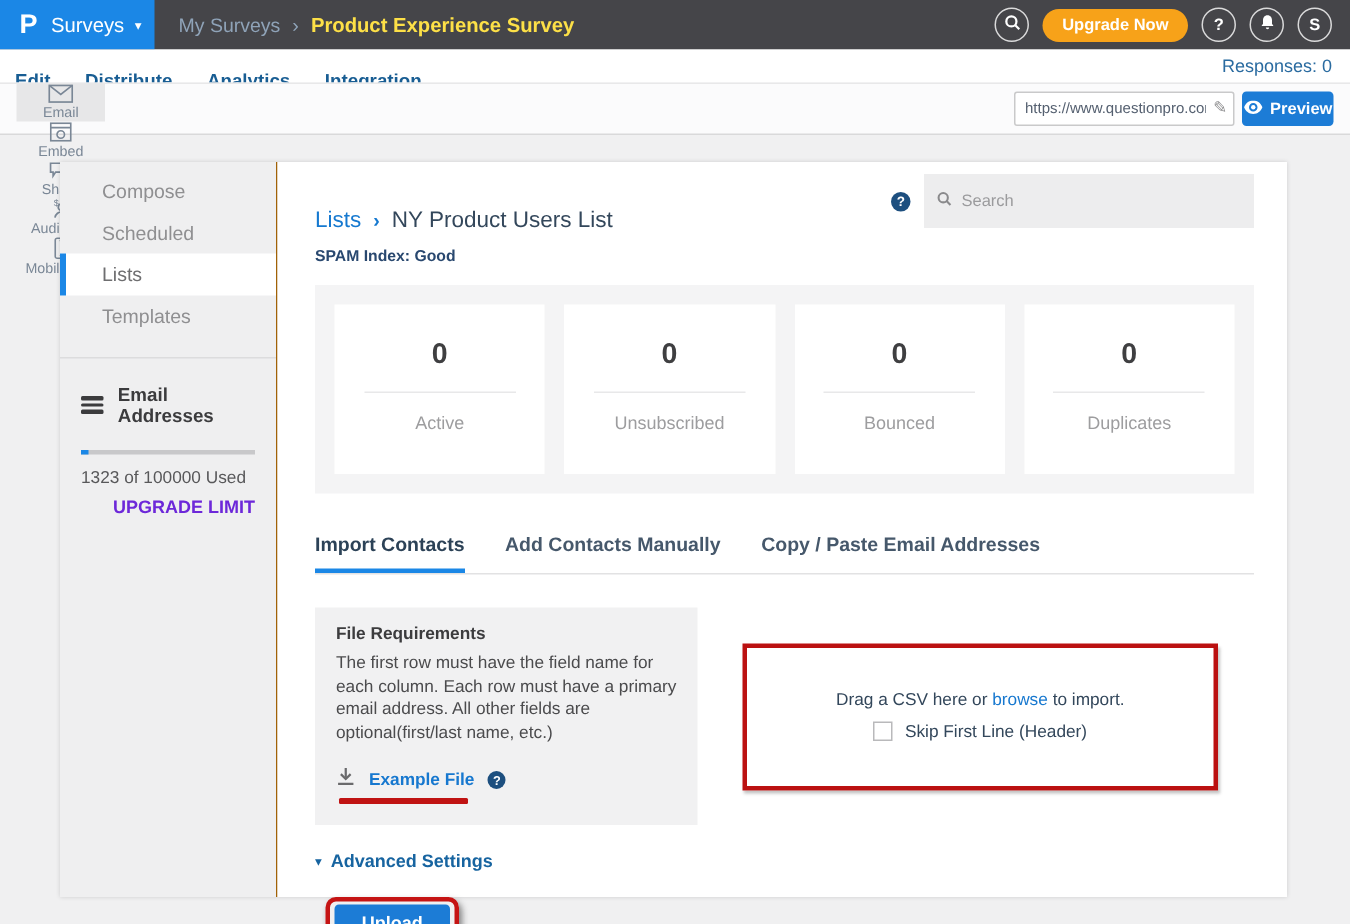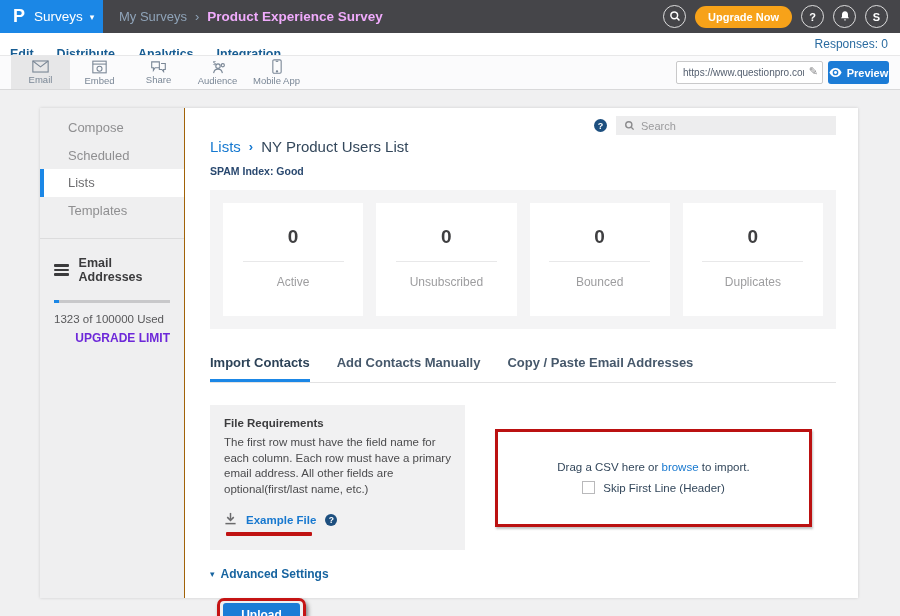--- a/index.html
+++ b/index.html
@@ -6,34 +6,34 @@
   html,body { width:900px; height:616px; }
   body { font-family:"Liberation Sans", sans-serif; position:relative; background:#f0f0f1; overflow:hidden; }
 
   
   .topbar { position:absolute; left:0; top:0; width:900px; height:33px; background:#454549; display:flex; align-items:center; }
   .logo-block { width:103px; height:33px; background:#1b87e6; display:flex; align-items:center; padding:0 10px 0 13px; color:#fff; cursor:pointer; }
   .logo-p { font-size:18px; font-weight:bold; margin-right:9px; }
   .logo-menu { font-size:13.5px; }
   .logo-caret { font-size:9px; margin-left:7px; }
   .tb-crumbs { margin-left:16px; font-size:13px; color:#8fa3b8; display:flex; align-items:flex-end; gap:8px; }
-  .tb-title { color:#f0abfc; font-weight:bold; font-size:13.5px; }
+  .tb-title { color:#fde047; font-weight:bold; font-size:13.5px; }
   .tb-right { position:absolute; right:12px; top:0; height:33px; display:flex; align-items:center; gap:9px; }
   .tb-circle { width:23px; height:23px; border-radius:50%; border:1.5px solid rgba(255,255,255,.8); color:#fff; display:flex; align-items:center; justify-content:center; font-size:11px; font-weight:bold; cursor:pointer; }
   .upgrade-pill { height:22px; border-radius:11px; background:#f7a219; color:#fff; font-size:11px; font-weight:bold; display:flex; align-items:center; padding:0 13px; cursor:pointer; }
 
   
   .navrow { position:absolute; left:0; top:33px; width:900px; height:22px; background:#fff; display:flex; align-items:center; padding-left:10px; gap:23px; }
   .nav-item { font-size:12.5px; font-weight:bold; color:#185d93; cursor:pointer; line-height:20px;margin-top:19px; }
   .nav-item.active { text-decoration:underline; text-underline-offset:3px; }
   .responses { position:absolute; right:12px; font-size:12px; color:#2a6ba0; }
 
   
   .toolbar { position:absolute; left:0; top:55px; width:900px; height:35px; background:#fbfbfc; border-top:1px solid #e8e8e9; border-bottom:1px solid #d9d9da; }
-  .channels { position:absolute; left:11px; top:0; height:33px; display:flex; }
+  .channels { position:absolute; left:11px; top:0; height:33px; display:flex;flex-direction:column; }
   .chan { width:59px; height:33px; display:flex; flex-direction:column; align-items:center; justify-content:center; gap:1px; color:#7a8796; cursor:pointer; }
   .chan.active { background:#e7e7e8; }
   .chan svg { display:block; }
   .chan-label { font-size:9.5px; }
   .url-box { position:absolute; left:676px; top:5px; width:147px; height:23px; }
   .url-box input { width:100%; height:100%; border:1px solid #c9c9ca; border-radius:2px; background:#fff; font-size:10px; color:#556070; padding:0 18px 0 6px; font-family:"Liberation Sans", sans-serif; }
   .url-pencil { position:absolute; right:5px; top:4px; font-size:11px; color:#8a8a8c; cursor:pointer; }
   .preview-btn { position:absolute; left:828px; top:5px; width:61px; height:23px; background:#1c7cd6; border:none; border-radius:3px; color:#fff; font-size:11px; font-weight:bold; display:flex; align-items:center; justify-content:center; gap:5px; cursor:pointer; font-family:"Liberation Sans", sans-serif; }
 
   
@@ -50,21 +50,21 @@
   .email-title { font-size:12.5px; font-weight:bold; color:#3b3b3d; }
   .prog { margin-top:16px; height:3px; background:#c8c8ca; position:relative; }
   .prog-fill { position:absolute; left:0; top:0; bottom:0; width:4%; background:#1b87e6; }
   .usage { margin-top:10px; font-size:11.5px; color:#58585a; }
   .upg-limit { margin-top:6px; font-size:12px; font-weight:bold; color:#6d28d9; cursor:pointer;text-align:right; }
 
   
   .main { flex:1; background:#fff; position:relative; padding:0 22px 0 25px; }
   .search-row { position:absolute; top:8px; right:22px; display:flex; align-items:center; gap:9px; }
   .help-dot { width:13px; height:13px; border-radius:50%; background:#1d4f7f; color:#fff; font-size:9px; font-weight:bold; display:flex; align-items:center; justify-content:center; cursor:pointer; }
-  .search-box { width:220px; height:19px; background:#ededee; display:flex; align-items:center; gap:6px; padding-left:8px; }
+  .search-box { width:220px; height:36px; background:#ededee; display:flex; align-items:center; gap:6px; padding-left:8px; }
   .search-box input { border:none; background:transparent; outline:none; font-size:11px; color:#555; width:170px; font-family:"Liberation Sans", sans-serif; }
   .search-box input::placeholder { color:#9b9b9d; }
 
   .crumb { padding-top:30px; font-size:15px; display:flex; gap:8px; align-items:center; }
   .crumb-parent { color:#1679d0; cursor:pointer; }
   .crumb-sep { color:#1679d0; font-weight:bold; font-size:13px; }
   .crumb-current { color:#33475b; }
   .spam { margin-top:10px; font-size:10.5px; font-weight:bold; color:#29486f; }
 
   .stats { margin-top:13px; background:#f4f4f5; padding:13px; display:flex; gap:13px; }

